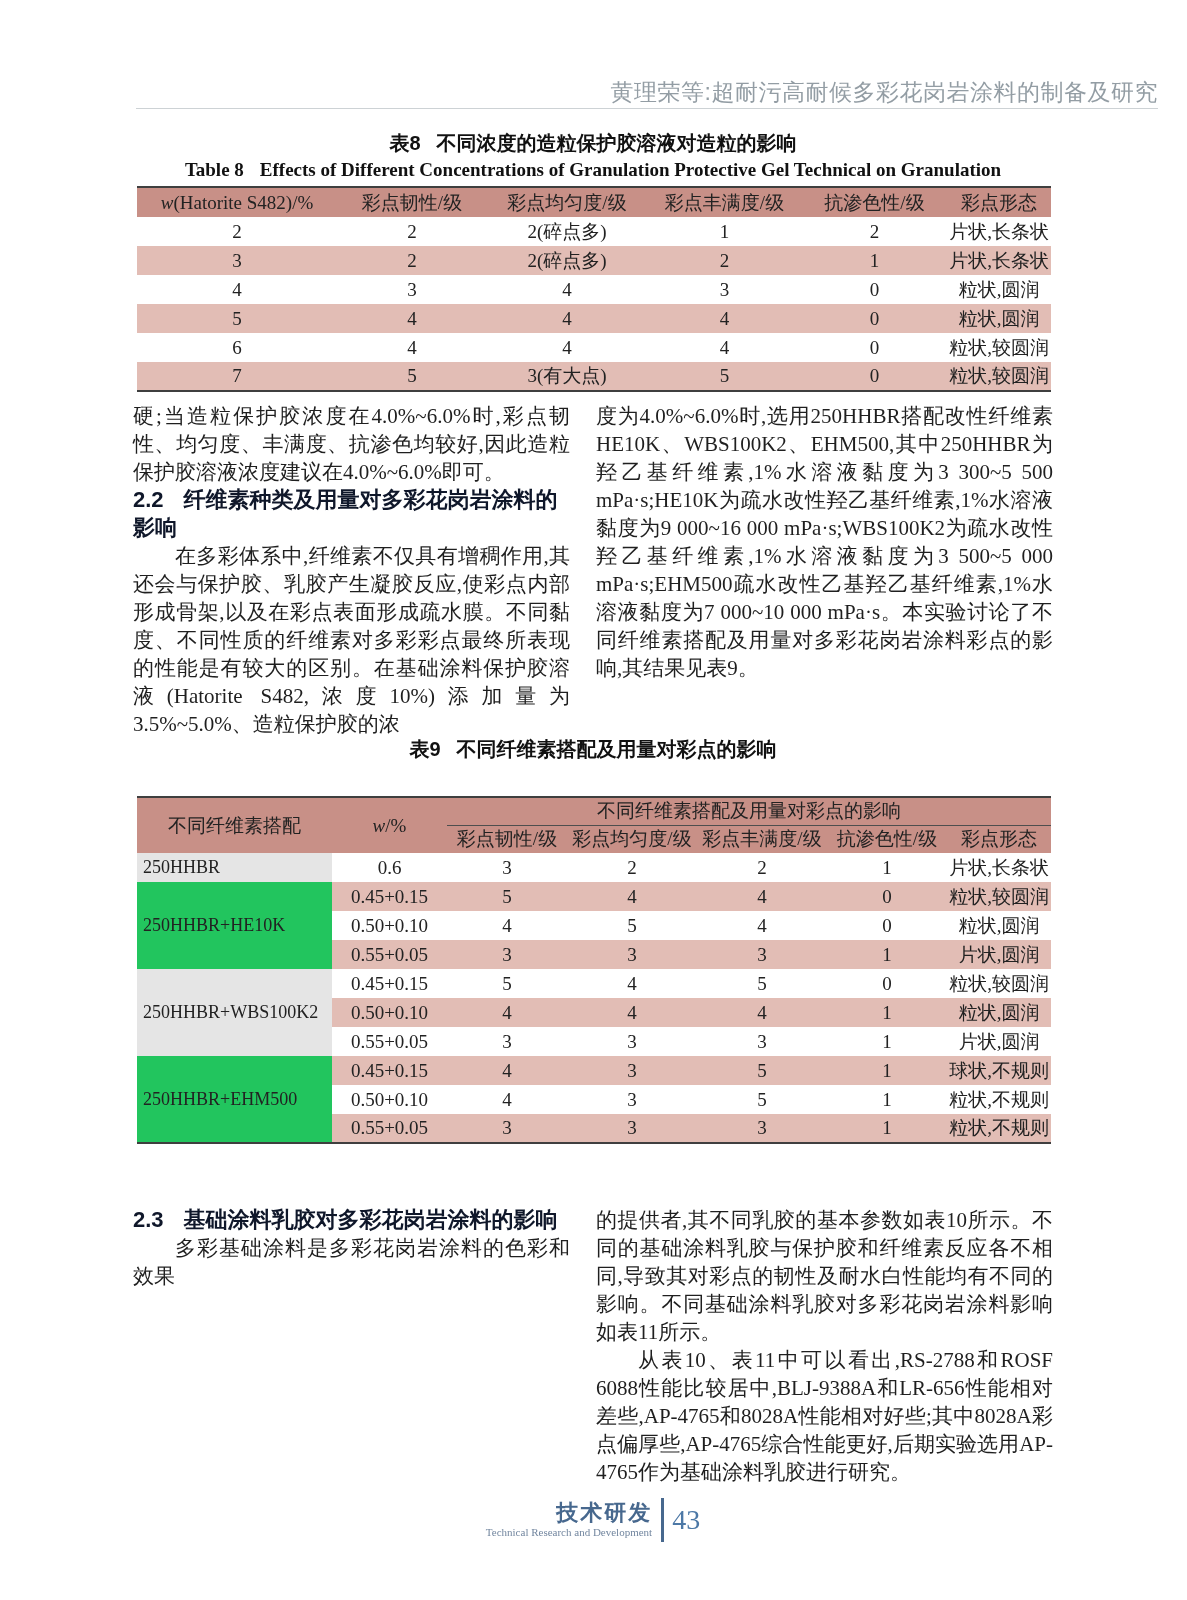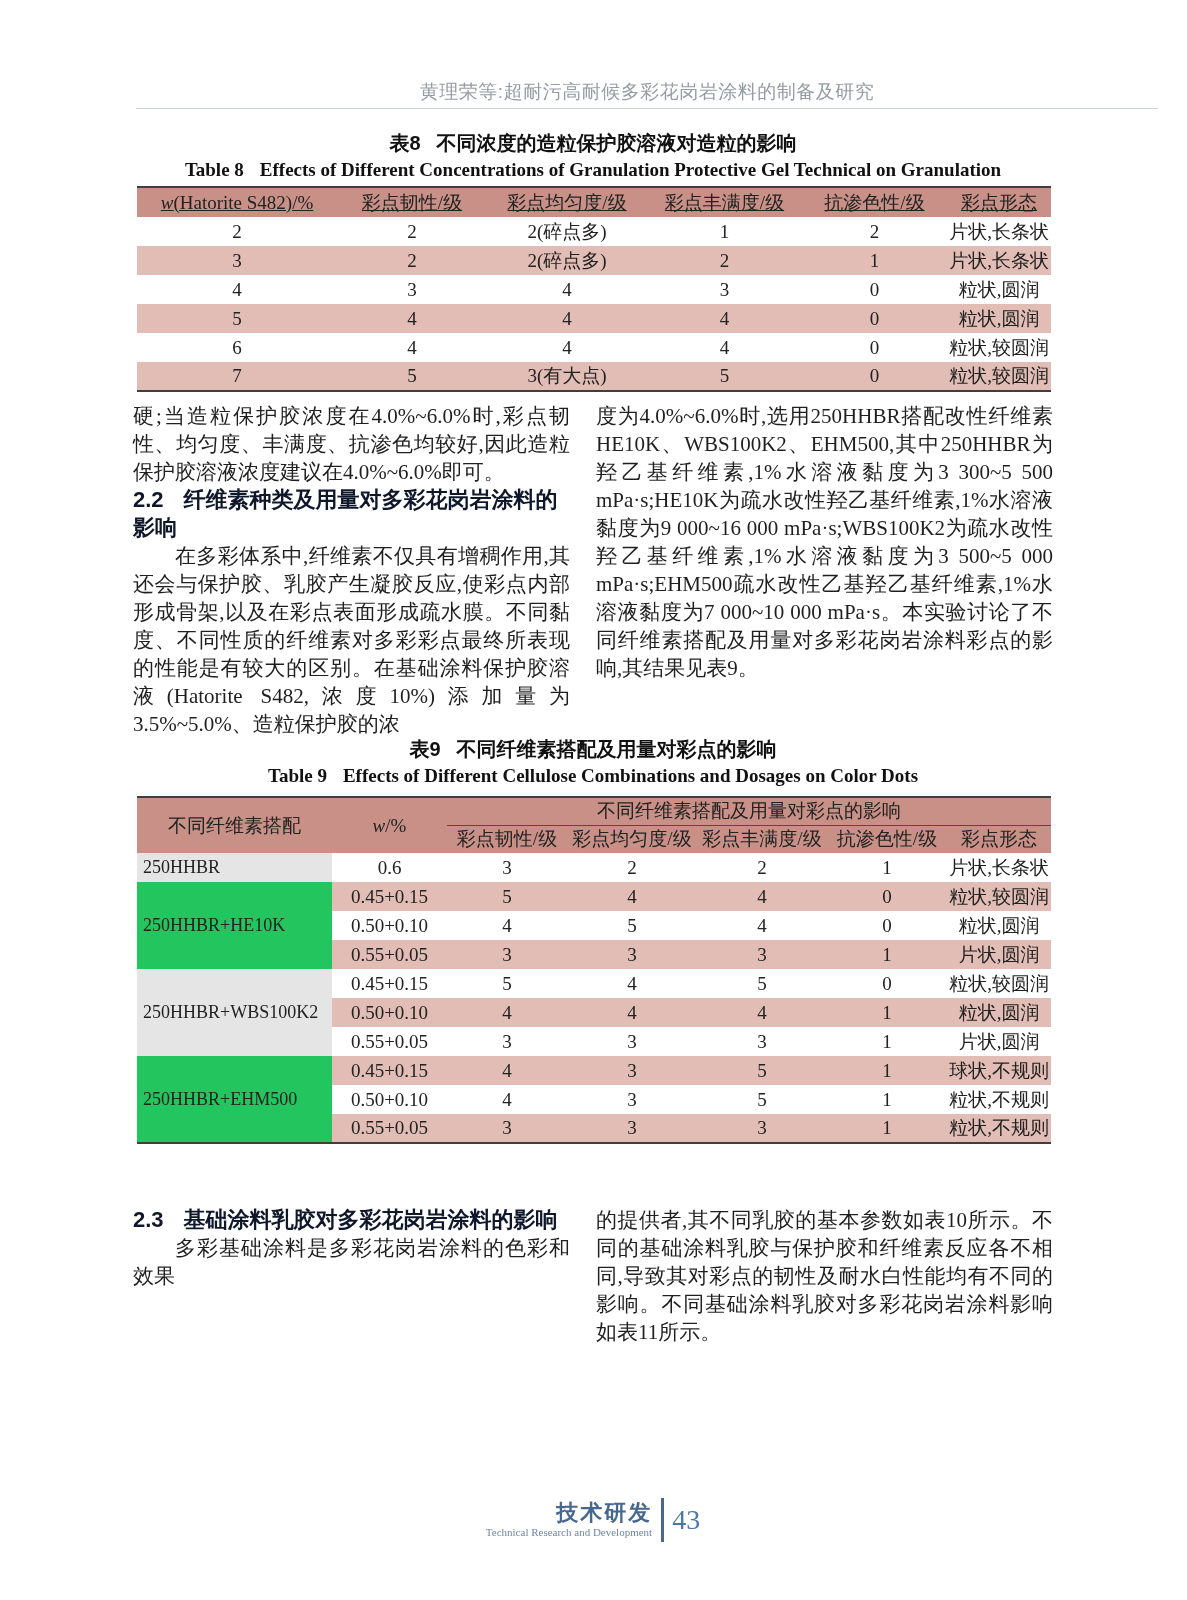--- a/index.html
+++ b/index.html
@@ -3,22 +3,22 @@
 <meta charset="utf-8">
 <style>
   html,body{margin:0;padding:0;background:#ffffff;}
   .page{
     position:relative;width:1187px;height:1600px;background:#ffffff;overflow:hidden;
     font-family:"Liberation Serif","DejaVu Serif",serif;color:#1f1f1f;
   }
   
   .runhead{position:absolute;left:136px;top:82px;width:1022px;}
   .runhead .rh-text{
-    text-align:center;font-family:"Liberation Sans","DejaVu Sans",sans-serif;
-    font-size:19px;color:#939da4;line-height:20px;letter-spacing:.5px;
+    text-align:right;font-family:"Liberation Sans","DejaVu Sans",sans-serif;
+    font-size:23px;color:#939da4;line-height:20px;letter-spacing:.5px;
   }
   .runhead .rh-rule{margin-top:6px;border-bottom:1px solid #cdd2d5;height:0;}
 
   
   .tcap{position:absolute;left:133px;width:920px;text-align:center;}
   .tcap .cap-cn{
     font-family:"Liberation Sans","DejaVu Sans",sans-serif;font-weight:bold;
     font-size:20px;line-height:26px;color:#111;
   }
   .tcap .cap-en{
@@ -31,21 +31,21 @@
   table.dtab{
     position:absolute;left:137px;width:914px;border-collapse:collapse;table-layout:fixed;
     border-top:2px solid #3f3f3f;border-bottom:2px solid #3f3f3f;
     font-size:19px;color:#222;
   }
   table.dtab th,table.dtab td{
     padding:0;text-align:center;vertical-align:middle;font-weight:normal;overflow:hidden;
   }
   table.dtab thead th{background:#c89087;}
   #table8{top:186px;}
-  #table8 thead tr{height:30px;text-decoration:underline;}
+  #table8 thead tr{height:30px;}
   #table8 tbody tr{height:29px;}
   #table8 tbody tr:nth-child(even) td{background:#e2bdb5;}
   #table9{top:796px;}
   #table9 thead tr{height:28px;}
   #table9 tbody tr{height:29px;}
   #table9 th.h-span{border-bottom:1px solid #4e4e4e;}
   #table9 tbody tr.pink td{background:#e2bdb5;}
   #table9 tbody tr.plain td{background:#ffffff;}
   #table9 td.glabel{text-align:left;padding-left:6px;font-size:18px;}
   #table9 td.glabel.plain{background:#e5e5e5;}
@@ -188,23 +188,20 @@
     </div>
     <div class="col-r">
       <p class="para">度为4.0%~6.0%时,选用250HHBR搭配改性纤维素HE10K、WBS100K2、EHM500,其中250HHBR为羟乙基纤维素,1%水溶液黏度为3 300~5 500 mPa·s;HE10K为疏水改性羟乙基纤维素,1%水溶液黏度为9 000~16 000 mPa·s;WBS100K2为疏水改性羟乙基纤维素,1%水溶液黏度为3 500~5 000 mPa·s;EHM500疏水改性乙基羟乙基纤维素,1%水溶液黏度为7 000~10 000 mPa·s。本实验讨论了不同纤维素搭配及用量对多彩花岗岩涂料彩点的影响,其结果见表9。</p>
     </div>
   </div>
 
   <div class="tcap" style="top:736px;">
     <div class="cap-cn">
       <span class="cap-label">表9</span><span>不同纤维素搭配及用量对彩点的影响</span>
     </div>
-    <div class="cap-en">
-      <span class="cap-label">Table 9</span><span>Effects of Different Cellulose Combinations and Dosages on Color Dots</span>
-    </div>
   </div>
 
   <table class="dtab" id="table9">
       <colgroup>
         <col style="width:195px">
         <col style="width:115px">
         <col style="width:120px">
         <col style="width:130px">
         <col style="width:130px">
         <col style="width:120px">
@@ -314,20 +311,21 @@
 
   <div class="cols cols-bottom">
     <div class="col-l">
       <p class="sec-head">
         <span class="sec-num">2.3</span><span>基础涂料乳胶对多彩花岗岩涂料的影响</span>
       </p>
       <p class="para indent">多彩基础涂料是多彩花岗岩涂料的色彩和效果</p>
     </div>
     <div class="col-r">
       <p class="para">的提供者,其不同乳胶的基本参数如表10所示。不同的基础涂料乳胶与保护胶和纤维素反应各不相同,导致其对彩点的韧性及耐水白性能均有不同的影响。不同基础涂料乳胶对多彩花岗岩涂料影响如表11所示。</p>
+      <p class="para indent">从表10、表11中可以看出,RS-2788和ROSF 6088性能比较居中,BLJ-9388A和LR-656性能相对差些,AP-4765和8028A性能相对好些;其中8028A彩点偏厚些,AP-4765综合性能更好,后期实验选用AP-4765作为基础涂料乳胶进行研究。</p>
     </div>
   </div>
 
   <div class="pfooter">
     <div class="pf-text">
       <div class="pf-cn">技术研发</div>
       <div class="pf-en">Technical Research and Development</div>
     </div>
     <div class="pf-bar"></div>
     <div class="pf-num">43</div>

